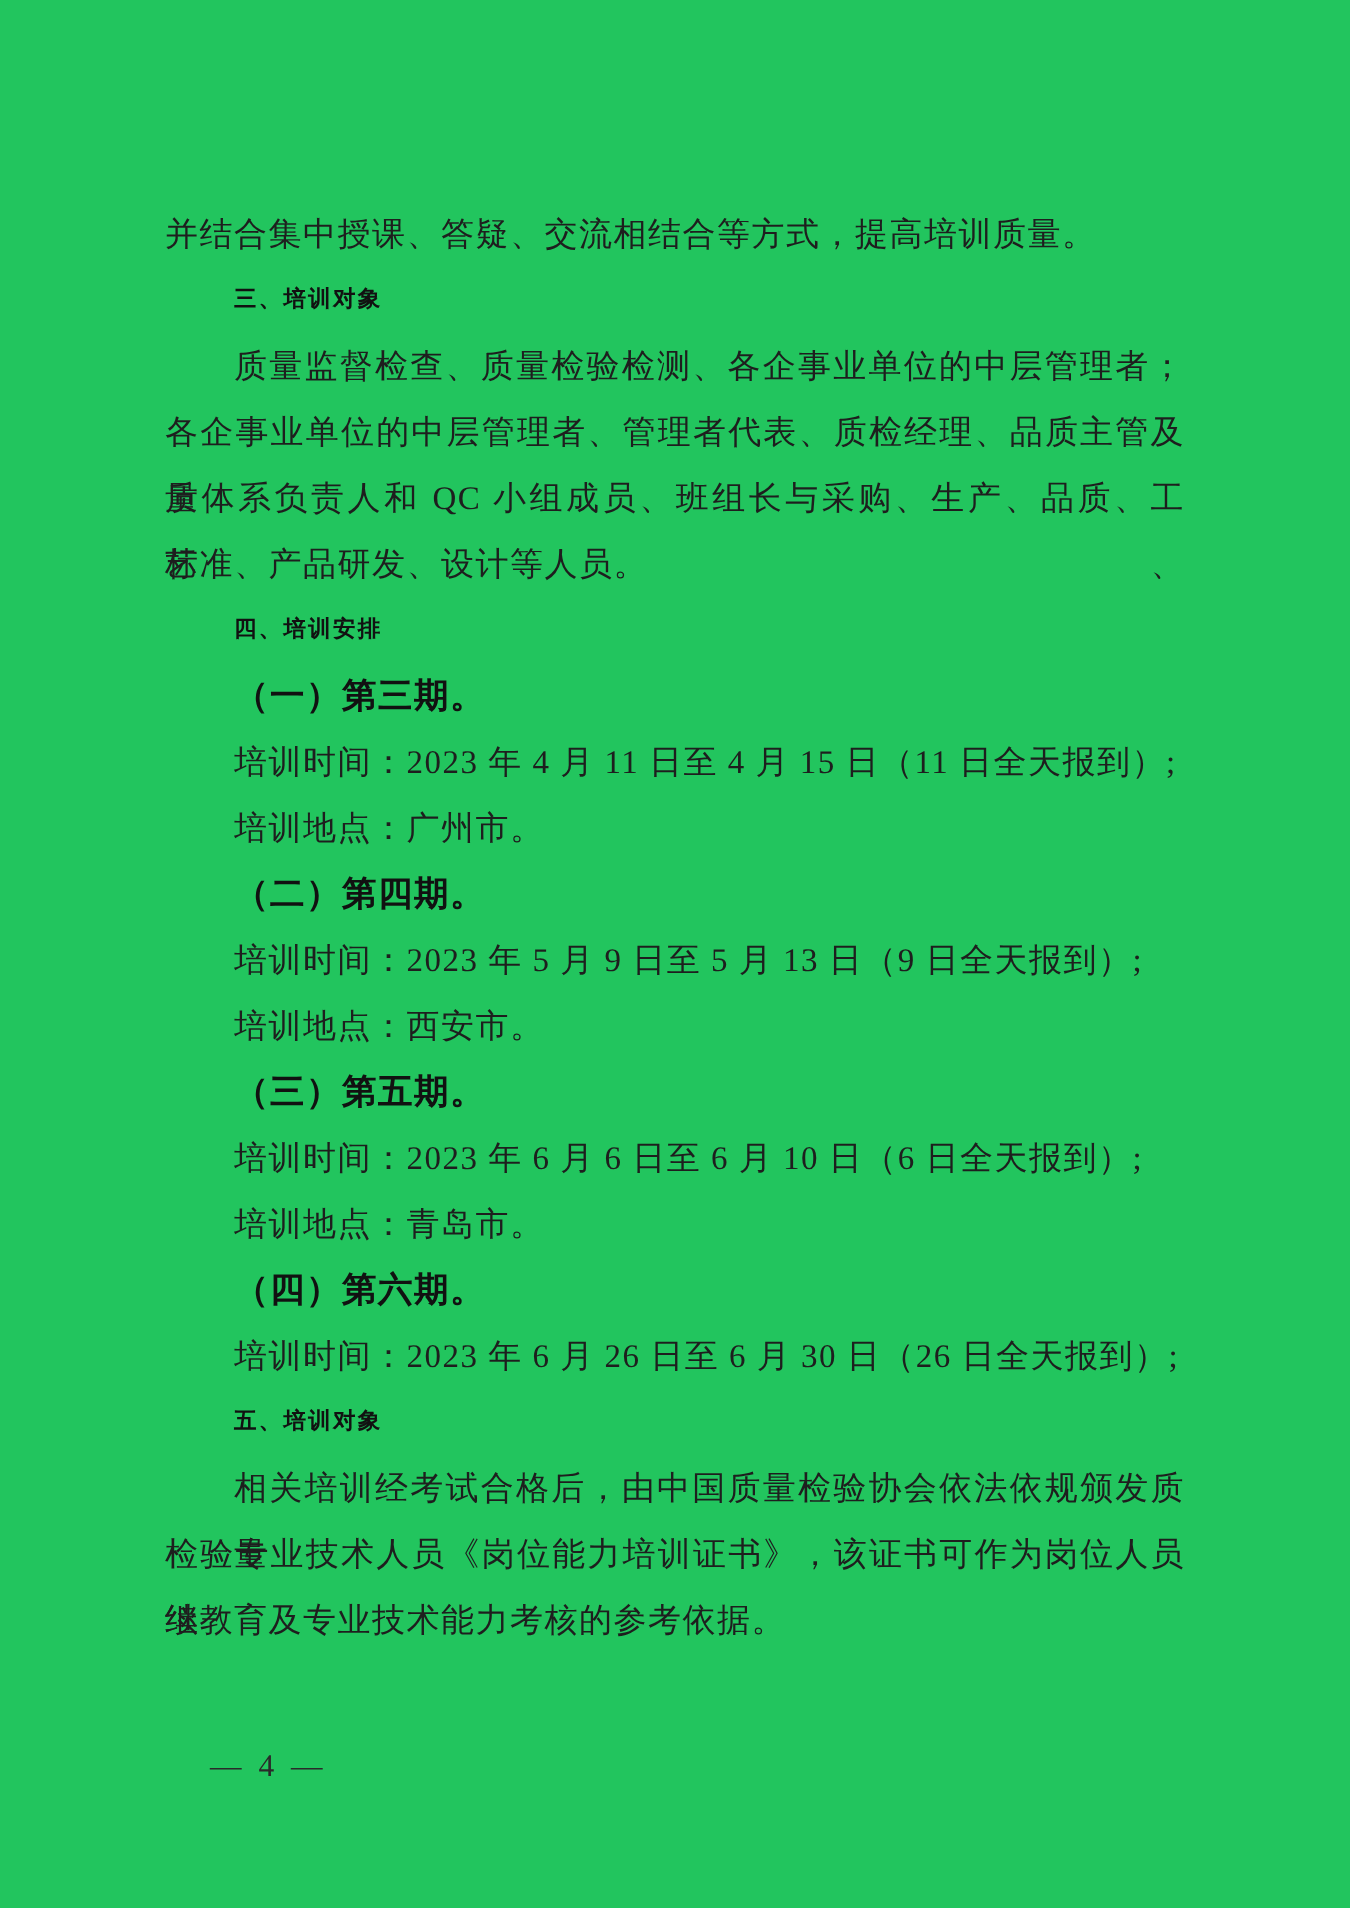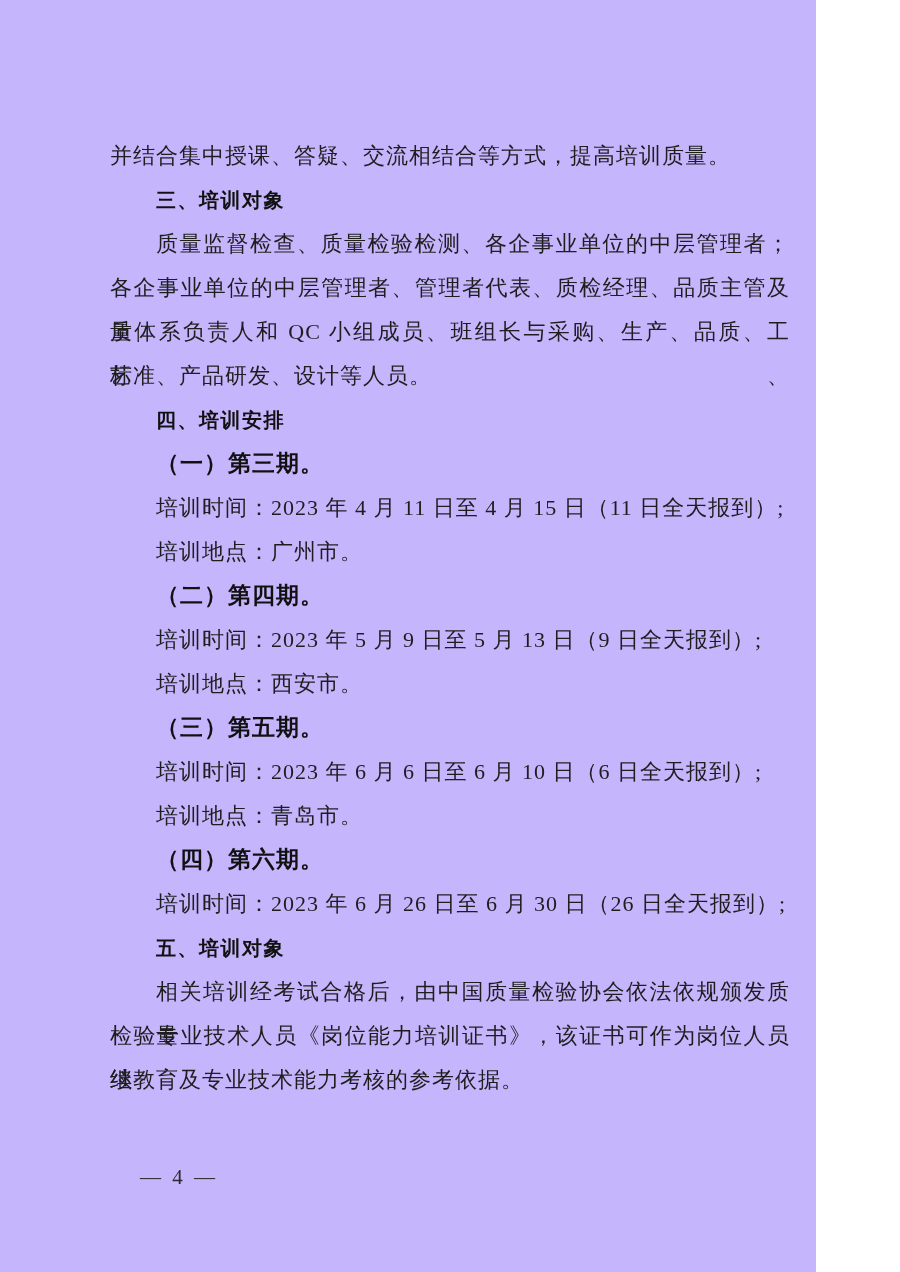--- a/index.html
+++ b/index.html
@@ -2,23 +2,23 @@
 <html><head>
 <meta charset="utf-8">
 <style>
   * { margin: 0; padding: 0; box-sizing: border-box; }
   html, body {
     background: #ffffff;
     font-family: "Liberation Serif", "DejaVu Serif", serif;
   }
   .page {
     position: relative;
-    width: 816px;
+    width: 900px;
     height: 1272px;
-    background: #c4b5fd;
+    background: #22c55e;
     overflow: hidden;
   }
   .content {
     position: absolute;
     left: 110px;
     top: 134px;
     width: 680px;
   }
   .line {
     height: 44px;
@@ -32,21 +32,21 @@
   .indent { padding-left: 46px; }
   .fill {
     white-space: normal;
     text-align: justify;
     text-align-last: justify;
     text-justify: inter-character;
   }
   .h-main {
     font-family: "Liberation Sans", "DejaVu Sans", sans-serif;
     font-weight: bold;
-    font-size: 20px;
+    font-size: 15px;
     letter-spacing: 1.5px;
     color: #111111;
   }
   .h-sub {
     font-weight: bold;
     font-size: 23px;
     letter-spacing: 1px;
     color: #111111;
   }
   .page-number {

